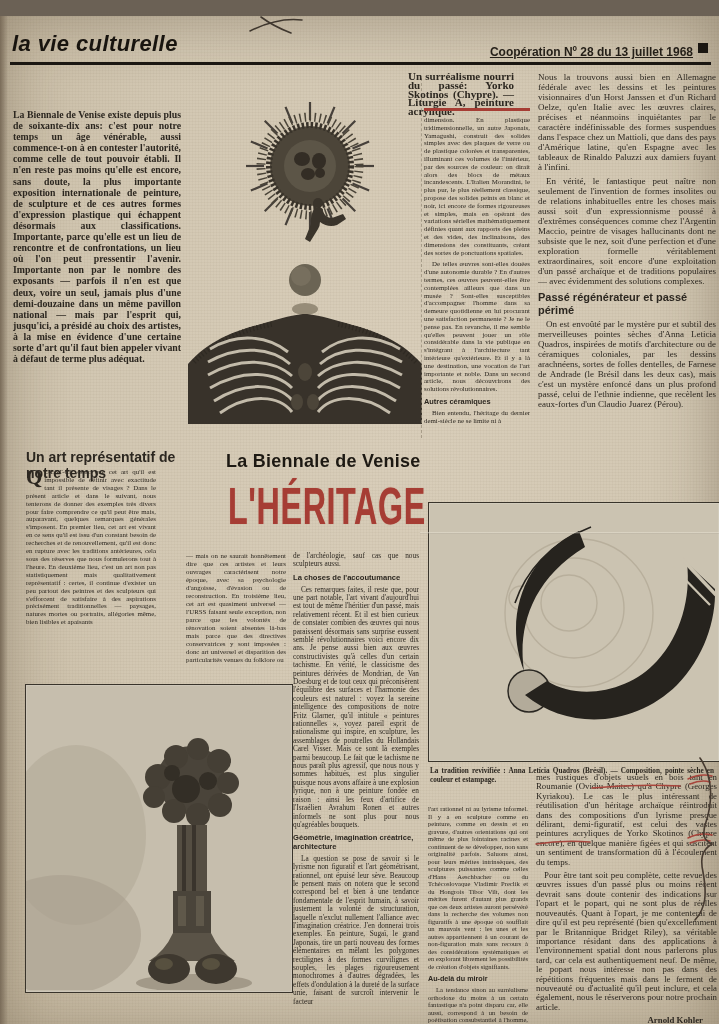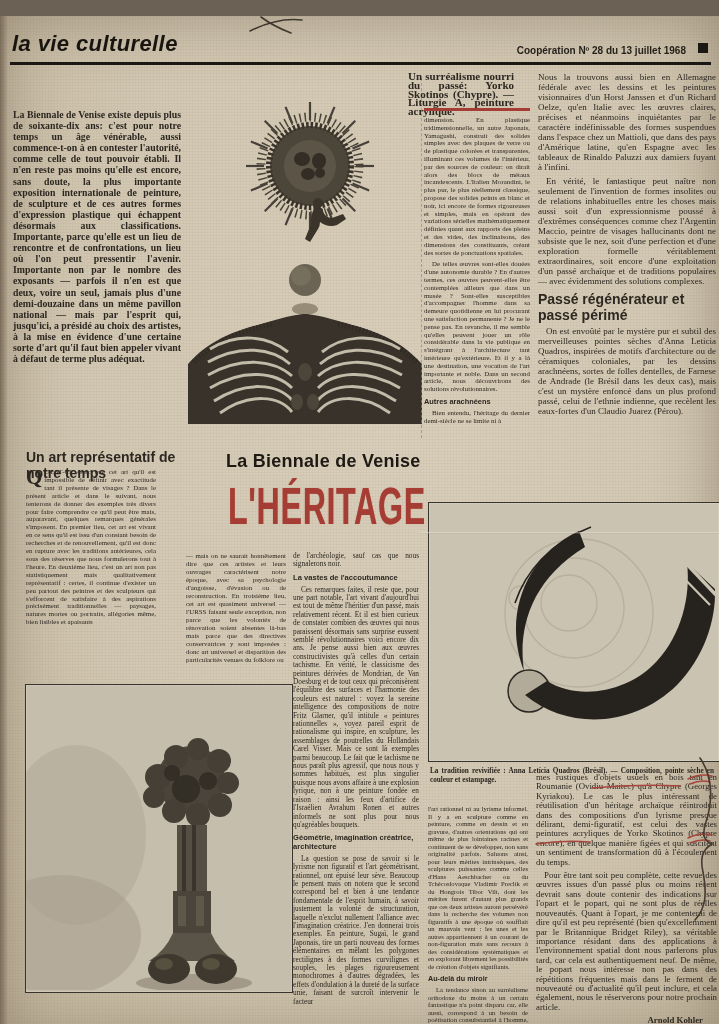--- a/index.html
+++ b/index.html
@@ -10,22 +10,22 @@
       repeating-linear-gradient(90deg, rgba(120,105,80,.045) 0 1px, rgba(0,0,0,0) 1px 3px),
       radial-gradient(ellipse at 55% 38%, #d9ceba 0%, #d2c7b2 55%, #c0b39b 100%);
     box-shadow:inset 0 0 60px rgba(70,55,35,.35);}
   .edge-left{position:absolute;left:0;top:0;bottom:0;width:8px;
     background:linear-gradient(90deg,#7a6c59,rgba(122,108,89,0));}
   .edge-bottom{position:absolute;left:0;bottom:0;right:0;height:6px;
     background:linear-gradient(0deg,rgba(90,75,55,.5),rgba(90,75,55,0));}
   .abs{position:absolute;}
   .masthead{left:12px;top:15px;font-family:"Liberation Sans",sans-serif;font-weight:bold;
     font-style:italic;font-size:22px;letter-spacing:.4px;color:#18140f;}
-  .issue{right:33px;top:29px;font-family:"Liberation Sans",sans-serif;font-weight:bold;
-    font-size:10px;color:#241f18;}
+  .issue{right:26px;top:29px;font-family:"Liberation Sans",sans-serif;font-weight:bold;
+    font-size:12px;color:#241f18;text-decoration:underline;}
   .issue-square{right:11px;top:27px;width:10px;height:10px;background:#1b1712;}
   .header-rule{left:10px;top:46px;width:701px;height:3px;background:#1b1712;}
   .col{position:absolute;text-align:justify;overflow:hidden;}
   .col p{margin:0 0 4px 0;text-indent:8px;}
   .col p.noind{text-indent:0;}
   .shead{font-family:"Liberation Sans",sans-serif;font-weight:bold;text-align:left;
     margin:5px 0 3px 0;line-height:1.15;}
   .c-intro{left:13px;top:93px;width:168px;height:334px;font-weight:bold;
     font-size:9.8px;line-height:11.1px;}
   .h-left{left:26px;top:428px;width:150px;font-size:14px;}
@@ -33,21 +33,21 @@
   .dropcap{float:left;font-size:21px;line-height:16px;padding:1px 2px 0 0;font-weight:bold;}
   .c-col2{left:186px;top:536px;width:100px;height:125px;font-size:6.9px;line-height:8px;}
   .c-colB{left:293px;top:536px;width:126px;height:482px;font-size:7.3px;line-height:8.4px;}
   .c-colB .shead{font-size:7.6px;}
   .cap-top{left:408px;top:56px;width:106px;font-size:11px;line-height:8.8px;
     font-weight:bold;text-align:justify;}
   .red-rule{left:424px;top:92px;width:106px;height:3px;background:#a63d34;}
   .c-col3{left:424px;top:100px;width:106px;height:372px;font-size:6.9px;line-height:7.8px;}
   .c-col3 .shead{font-size:7.4px;}
   .c-col4{left:538px;top:56px;width:178px;height:416px;font-size:9px;line-height:10px;}
-  .c-col4 .shead{font-size:14px;}
+  .c-col4 .shead{font-size:11px;}
   .c-colC{left:428px;top:789px;width:100px;height:259px;font-size:6.6px;line-height:7.5px;}
   .c-colC .shead{font-size:7.2px;}
   .c-colD{left:536px;top:757px;width:181px;height:262px;font-size:8.8px;line-height:9.4px;}
   .byline{text-align:right;font-weight:bold;padding-right:14px;}
   .kicker{left:226px;top:434px;font-family:"Liberation Sans",sans-serif;font-weight:bold;
     font-size:18.5px;color:#1d1913;transform:scaleX(.97);transform-origin:0 0;
     letter-spacing:.3px;}
   .big-title{left:228px;top:464px;font-family:"Liberation Sans",sans-serif;font-weight:bold;
     font-size:52px;line-height:52px;color:#a63d34;letter-spacing:1px;
     transform:scaleX(.62);transform-origin:0 0;text-shadow:0 0 1px rgba(166,61,52,.5);}
@@ -145,21 +145,21 @@
       </g>
     </svg>
   </div>
   <div class="abs vdash"></div>
 
   <div class="abs cap-top">Un surréalisme nourri du passé: Yorko Skotinos (Chypre). — Liturgie A, peinture acrylique.</div>
   <div class="abs red-rule"></div>
   <div class="col c-col3">
     <p class="noind">dimension. En plastique tridimensionnelle, un autre Japonais, Yamagushi, construit des solides simples avec des plaques de verre ou de plastique colorées et transparentes, illuminant ces volumes de l'intérieur, par des sources de couleur: on dirait alors des blocs de métaux incandescents. L'Italien Morandini, le plus pur, le plus réellement classique, propose des solides peints en blanc et noir, ici encore de formes rigoureuses et simples, mais en opérant des variations sérielles mathématiquement définies quant aux rapports des pleins et des vides, des inclinaisons, des dimensions des constituants, créant des sortes de ponctuations spatiales.</p>
     <p>De telles œuvres sont-elles douées d'une autonomie durable ? En d'autres termes, ces œuvres peuvent-elles être contemplées ailleurs que dans un musée ? Sont-elles susceptibles d'accompagner l'homme dans sa demeure quotidienne en lui procurant une satisfaction permanente ? Je ne le pense pas. En revanche, il me semble qu'elles peuvent jouer un rôle considérable dans la vie publique en s'intégrant à l'architecture tant intérieure qu'extérieure. Et il y a là une destination, une vocation de l'art importante et noble. Dans un second article, nous découvrirons des solutions révolutionnaires.</p>
-    <div class="shead">Autres arachnéens</div>
+    <div class="shead">Autres céramiques</div>
     <p>Bien entendu, l'héritage du dernier demi-siècle ne se limite ni à</p>
   </div>
 
   <div class="col c-col4">
     <p class="noind">Nous la trouvons aussi bien en Allemagne fédérale avec les dessins et les peintures visionnaires d'un Horst Janssen et d'un Richard Oelze, qu'en Italie avec les œuvres claires, précises et néanmoins inquiétantes par le caractère indéfinissable des formes suspendues dans l'espace chez un Mattioli, que dans des pays d'Amérique latine, qu'en Espagne avec les tableaux de Rinaldo Paluzzi aux damiers fuyant à l'infini.</p>
     <p>En vérité, le fantastique peut naître non seulement de l'invention de formes insolites ou de relations inhabituelles entre les choses mais aussi soit d'un expressionnisme poussé à d'extrêmes conséquences comme chez l'Argentin Maccio, peintre de visages hallucinants dont ne subsiste que le nez, soit d'une perfection et d'une exploration formelle véritablement extraordinaires, soit encore d'une exploitation d'un passé archaïque et de traditions populaires — avec évidemment des solutions complexes.</p>
     <div class="shead">Passé régénérateur et passé périmé</div>
     <p>On est envoûté par le mystère pur et subtil des merveilleuses pointes sèches d'Anna Leticia Quadros, inspirées de motifs d'architecture ou de céramiques coloniales, par les dessins arachnéens, sortes de folles dentelles, de Farnese de Andrade (le Brésil dans les deux cas), mais c'est un mystère enfoncé dans un plus profond passé, celui de l'ethnie indienne, que recèlent les eaux-fortes d'un Claudio Juarez (Pérou).</p>
   </div>
 
@@ -169,22 +169,22 @@
   </div>
 
   <div class="abs kicker">La Biennale de Venise</div>
   <div class="abs big-title">L'HÉRITAGE</div>
 
   <div class="col c-col2">
     <p class="noind">— mais on ne saurait honnêtement dire que ces artistes et leurs ouvrages caractérisent notre époque, avec sa psychologie d'angoisse, d'évasion ou de reconstruction. En troisième lieu, cet art est quasiment universel — l'URSS faisant seule exception, non parce que les volontés de rénovation soient absentes là-bas mais parce que des directives conservatrices y sont imposées : donc art universel et disparition des particularités venues du folklore ou</p>
   </div>
 
   <div class="col c-colB">
-    <p class="noind">de l'archéologie, sauf cas que nous signalerons noir.</p>
-    <div class="shead">La vastes de l'accoutumance</div>
+    <p class="noind">de l'archéologie, sauf cas que nous sculpteurs aussi.</p>
+    <div class="shead">La choses de l'accoutumance</div>
     <p>Ces remarques faites, il reste que, pour une part notable, l'art vivant d'aujourd'hui est tout de même l'héritier d'un passé, mais relativement récent. Et il est bien curieux de constater combien des œuvres qui nous paraissent désormais sans surprise eussent semblé révolutionnaires voici encore dix ans. Je pense aussi bien aux œuvres constructivistes qu'à celles d'un certain tachisme. En vérité, le classicisme des peintures dérivées de Mondrian, de Van Doesburg et de tout ceux qui préconisèrent l'équilibre des surfaces et l'harmonie des couleurs est naturel : voyez la sereine intelligence des compositions de notre Fritz Glarner, qu'il intitule « peintures rationnelles », voyez pareil esprit de rationalisme qui inspire, en sculpture, les assemblages de poutrelles du Hollandais Carel Visser. Mais ce sont là exemples parmi beaucoup. Le fait que le tachisme ne nous paraît plus agressif, que nous nous y sommes habitués, est plus singulier puisque nous avons affaire à une explosion lyrique, non à une peinture fondée en raison : ainsi les feux d'artifice de l'Israélien Avrahum Ronen et autres informels ne sont plus pour nous qu'agréables bouquets.</p>
     <div class="shead">Géométrie, imagination créatrice, architecture</div>
     <p>La question se pose de savoir si le lyrisme non figuratif et l'art géométrisant, rationnel, ont épuisé leur sève. Beaucoup le pensent mais on notera que le second correspond bel et bien à une tendance fondamentale de l'esprit humain, à savoir justement la volonté de structuration, laquelle n'exclut nullement l'alliance avec l'imagination créatrice. J'en donnerai trois exemples. En peinture, Sugaï, le grand Japonais, tire un parti nouveau des formes élémentaires en mêlant les polygones rectilignes à des formes curvilignes et souples, les plages rigoureusement monochromes à d'autres dégradées, les effets d'ondulation à la dureté de la surface unie, faisant de surcroît intervenir le facteur</p>
   </div>
 
   <div class="frame" style="left:428px;top:486px;width:290px;height:258px;background:#cbc3b1;">
     <svg width="288" height="256" viewBox="0 0 288 256">
       <g fill="none" stroke="#b8af9c" stroke-width="1.4">
         <circle cx="150" cy="110" r="74"></circle>
         <circle cx="145" cy="105" r="50"></circle>

